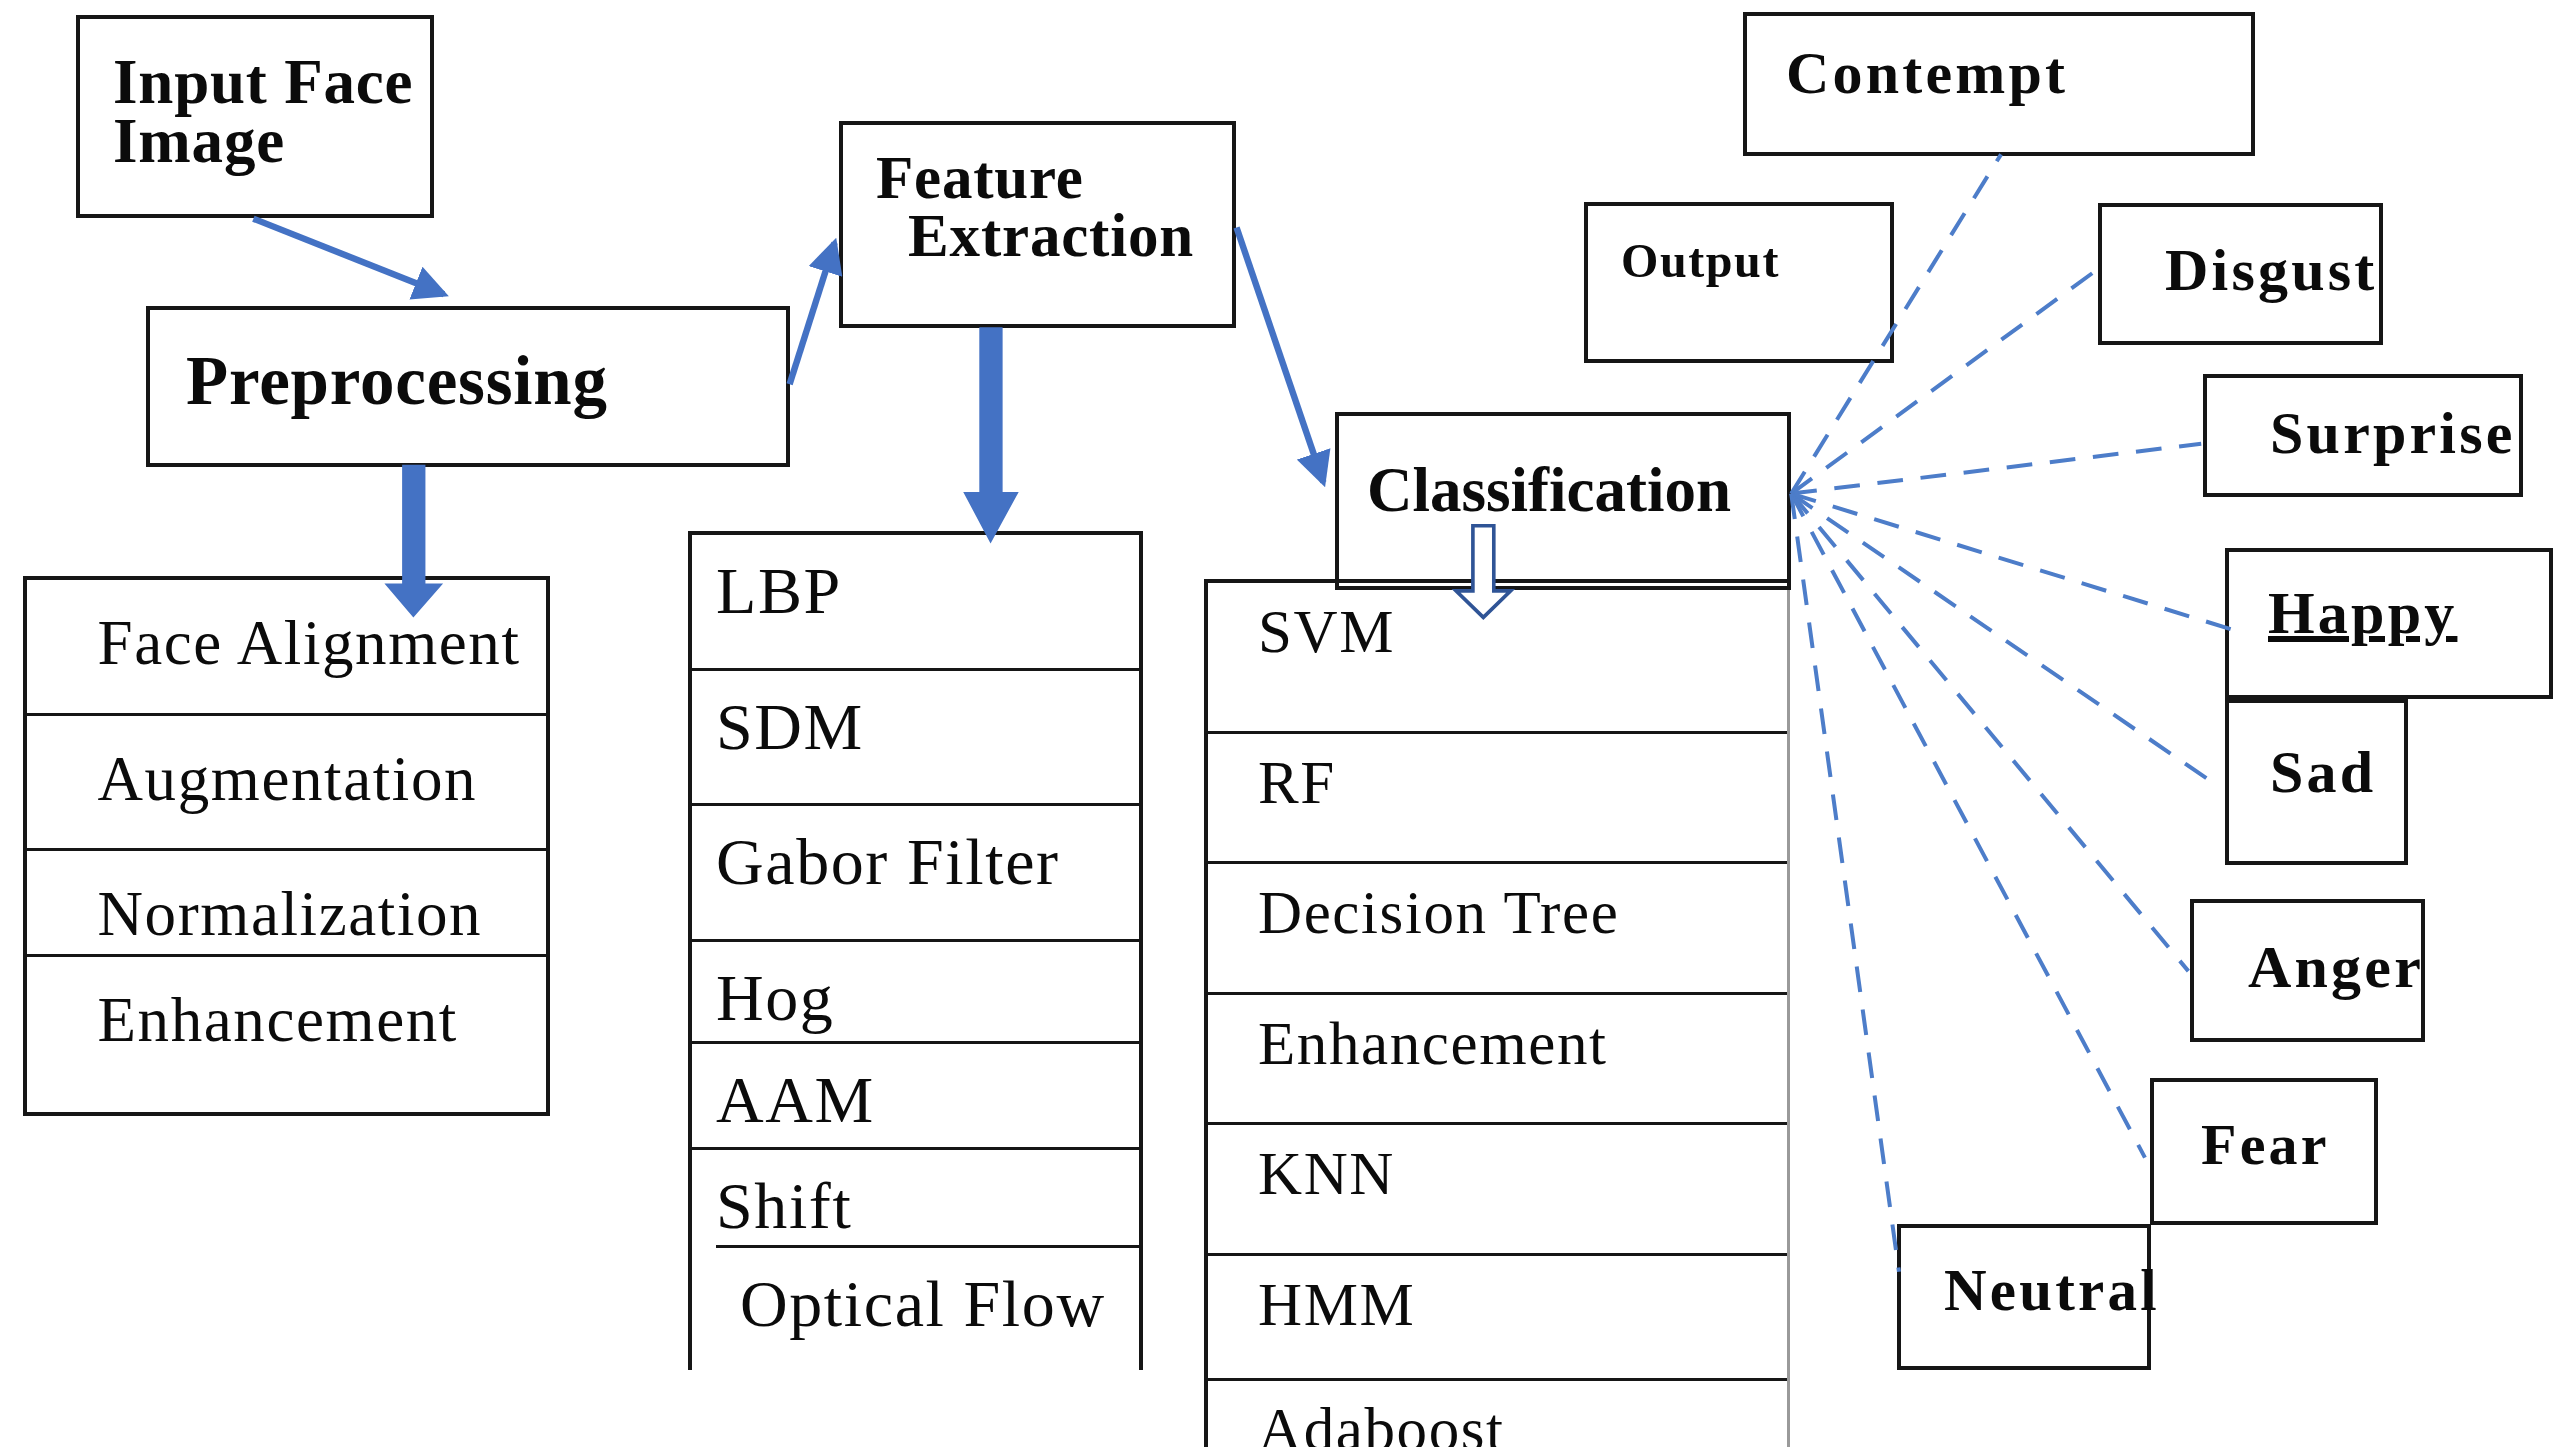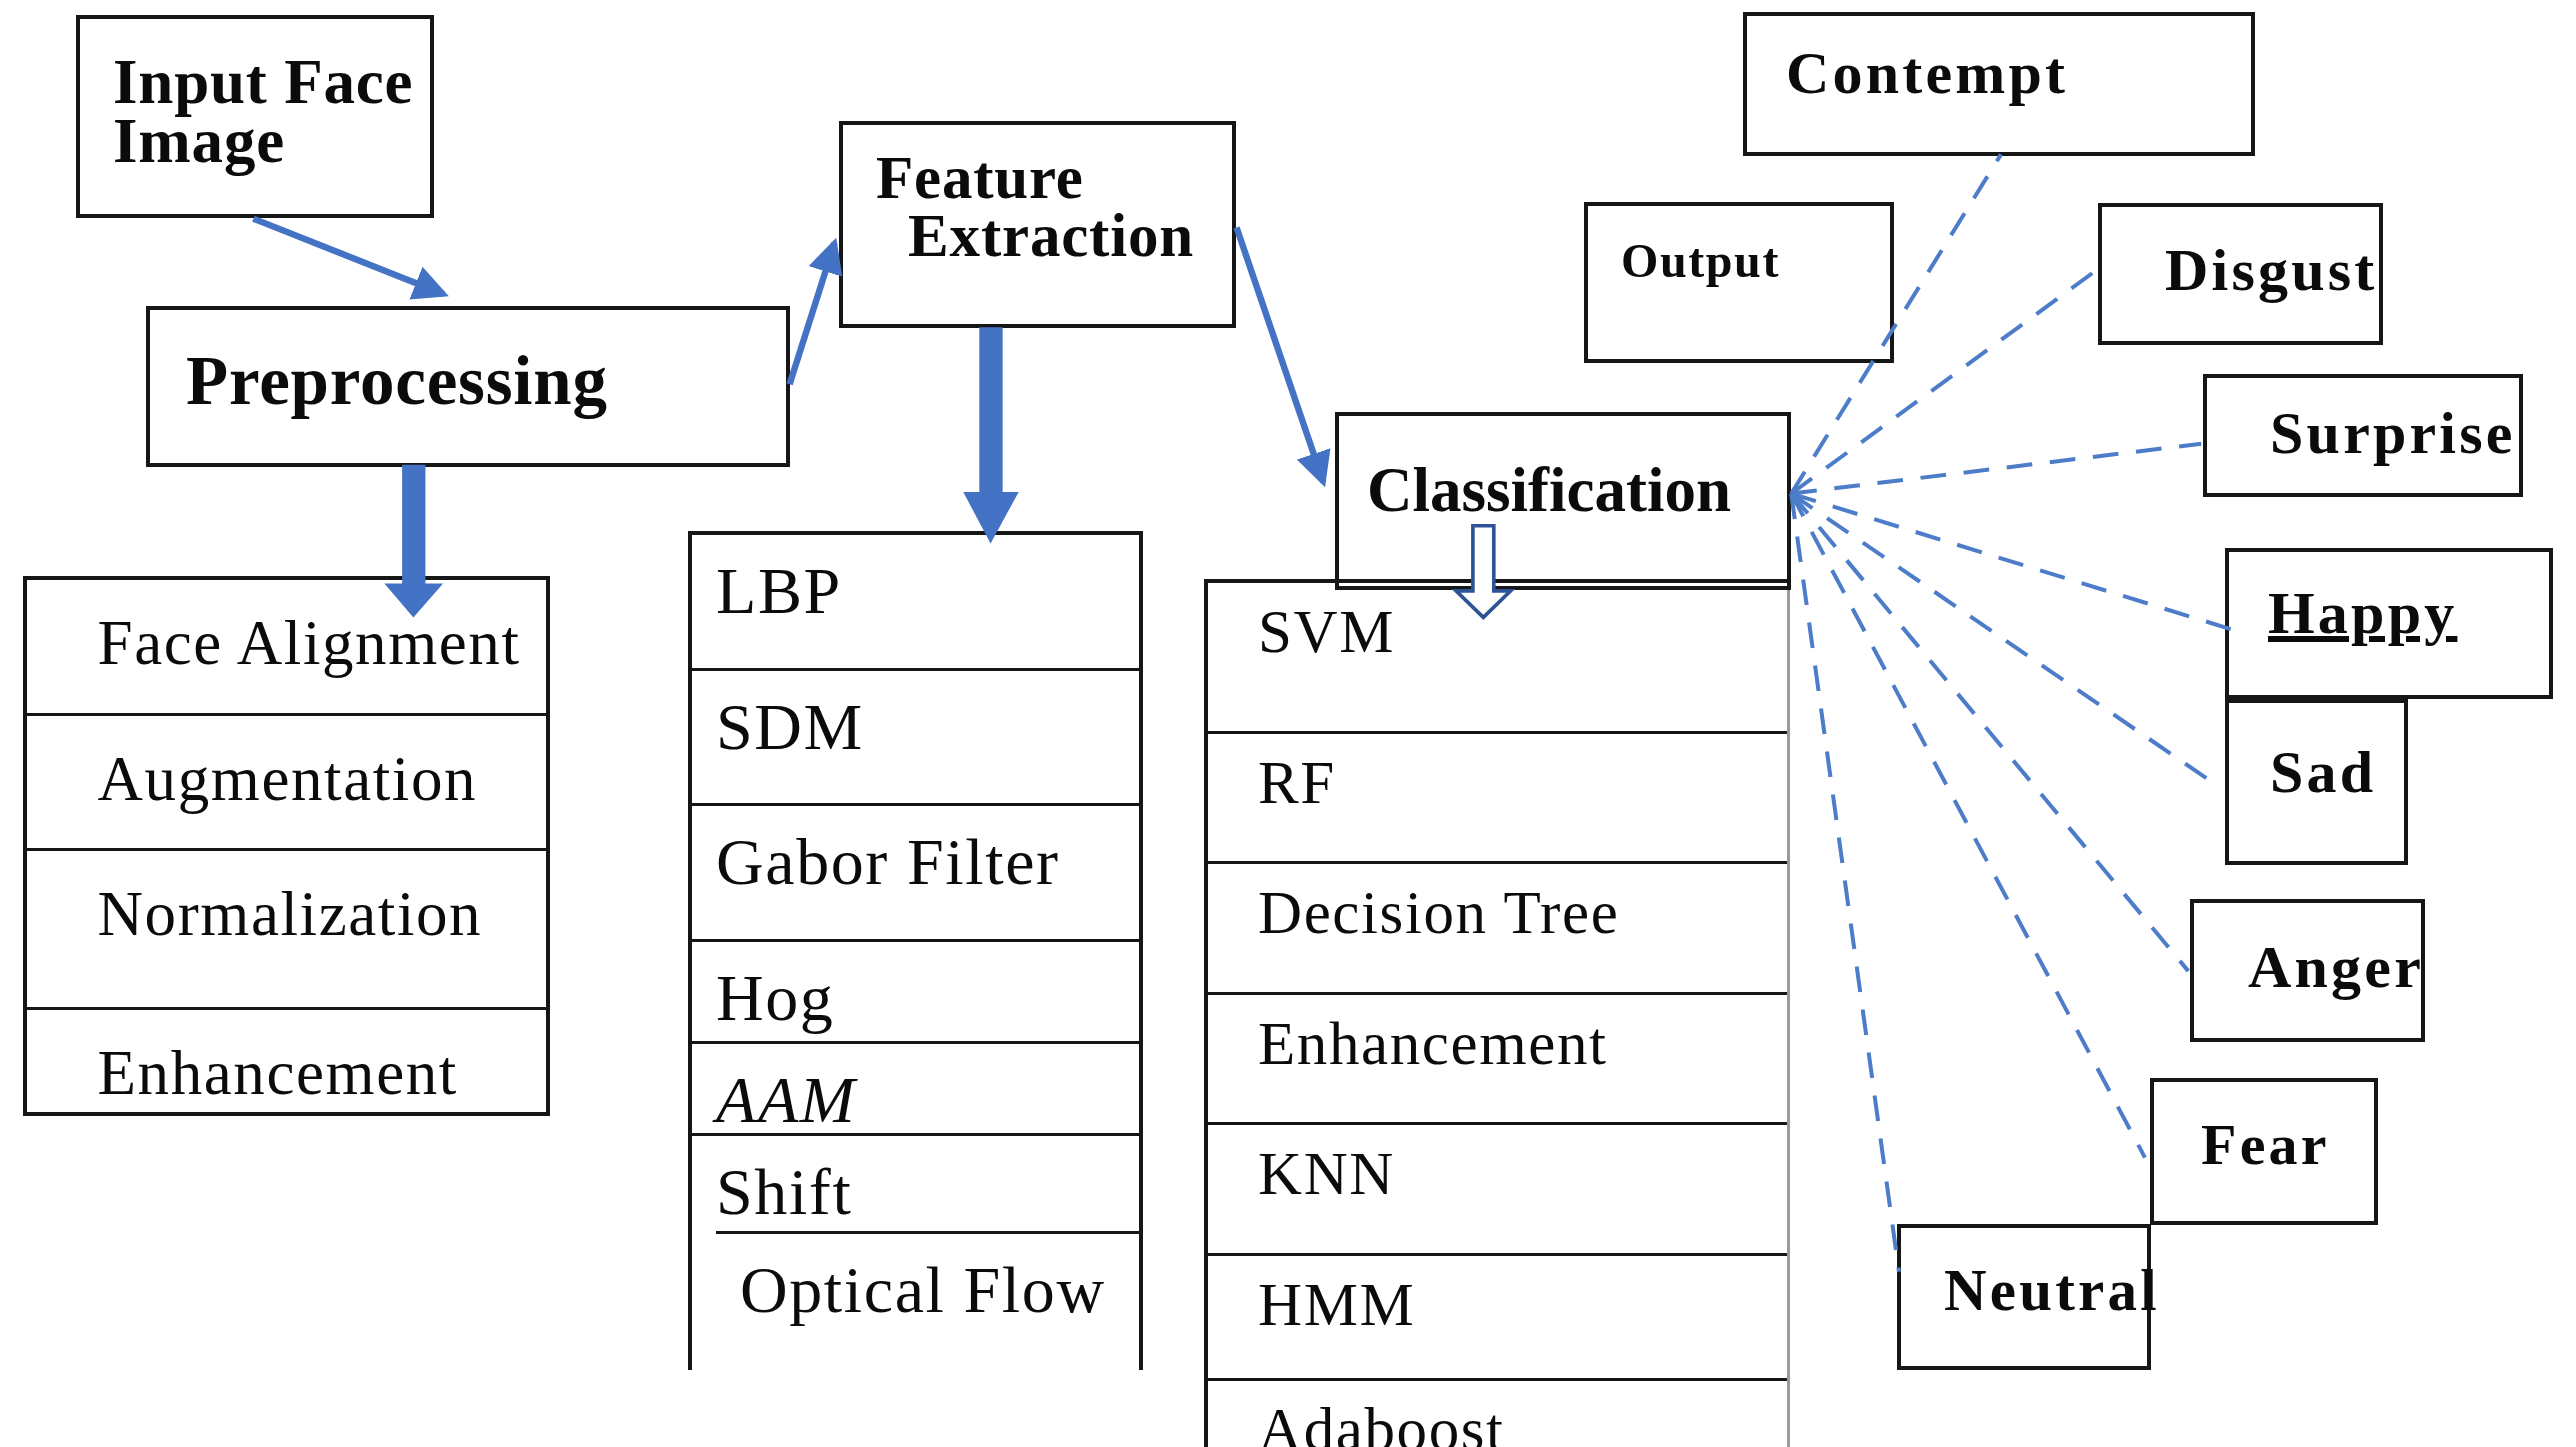--- a/index.html
+++ b/index.html
@@ -104,30 +104,30 @@
     <span class="lbl">Classification</span>
   </div>
 
   <div class="box" id="box-output">
     <span class="lbl">Output</span>
   </div>
 
   <div class="list" id="list-preprocess">
       <div class="row" style="height: 133px;">Face Alignment</div>
       <div class="row" style="height: 135px;">Augmentation</div>
-      <div class="row" style="height: 159px;">Normalization</div>
+      <div class="row" style="height: 106px;">Normalization</div>
       <div class="row" style="height: 137px;">Enhancement</div>
     </div>
 
   <div class="list" id="list-feature">
       <div class="row" style="height: 133px; border-radius: 10px;">LBP</div>
       <div class="row" style="height: 135px;">SDM</div>
       <div class="row" style="height: 136px;">Gabor Filter</div>
       <div class="row" style="height: 102px;">Hog</div>
-      <div class="row" style="height: 92px; font-style: italic;">AAM</div>
+      <div class="row" style="height: 106px;">AAM</div>
       <div class="row" style="height: 98px;">Shift</div>
       <div class="row" style="height: 137px; margin-left: 24px;">Optical Flow</div>
     </div>
 
   <div class="list" id="list-classify">
       <div class="row" style="height: 148px;">SVM</div>
       <div class="row" style="height: 130px;">RF</div>
       <div class="row" style="height: 131px;">Decision Tree</div>
       <div class="row" style="height: 130px;">Enhancement</div>
       <div class="row" style="height: 131px;">KNN</div>

